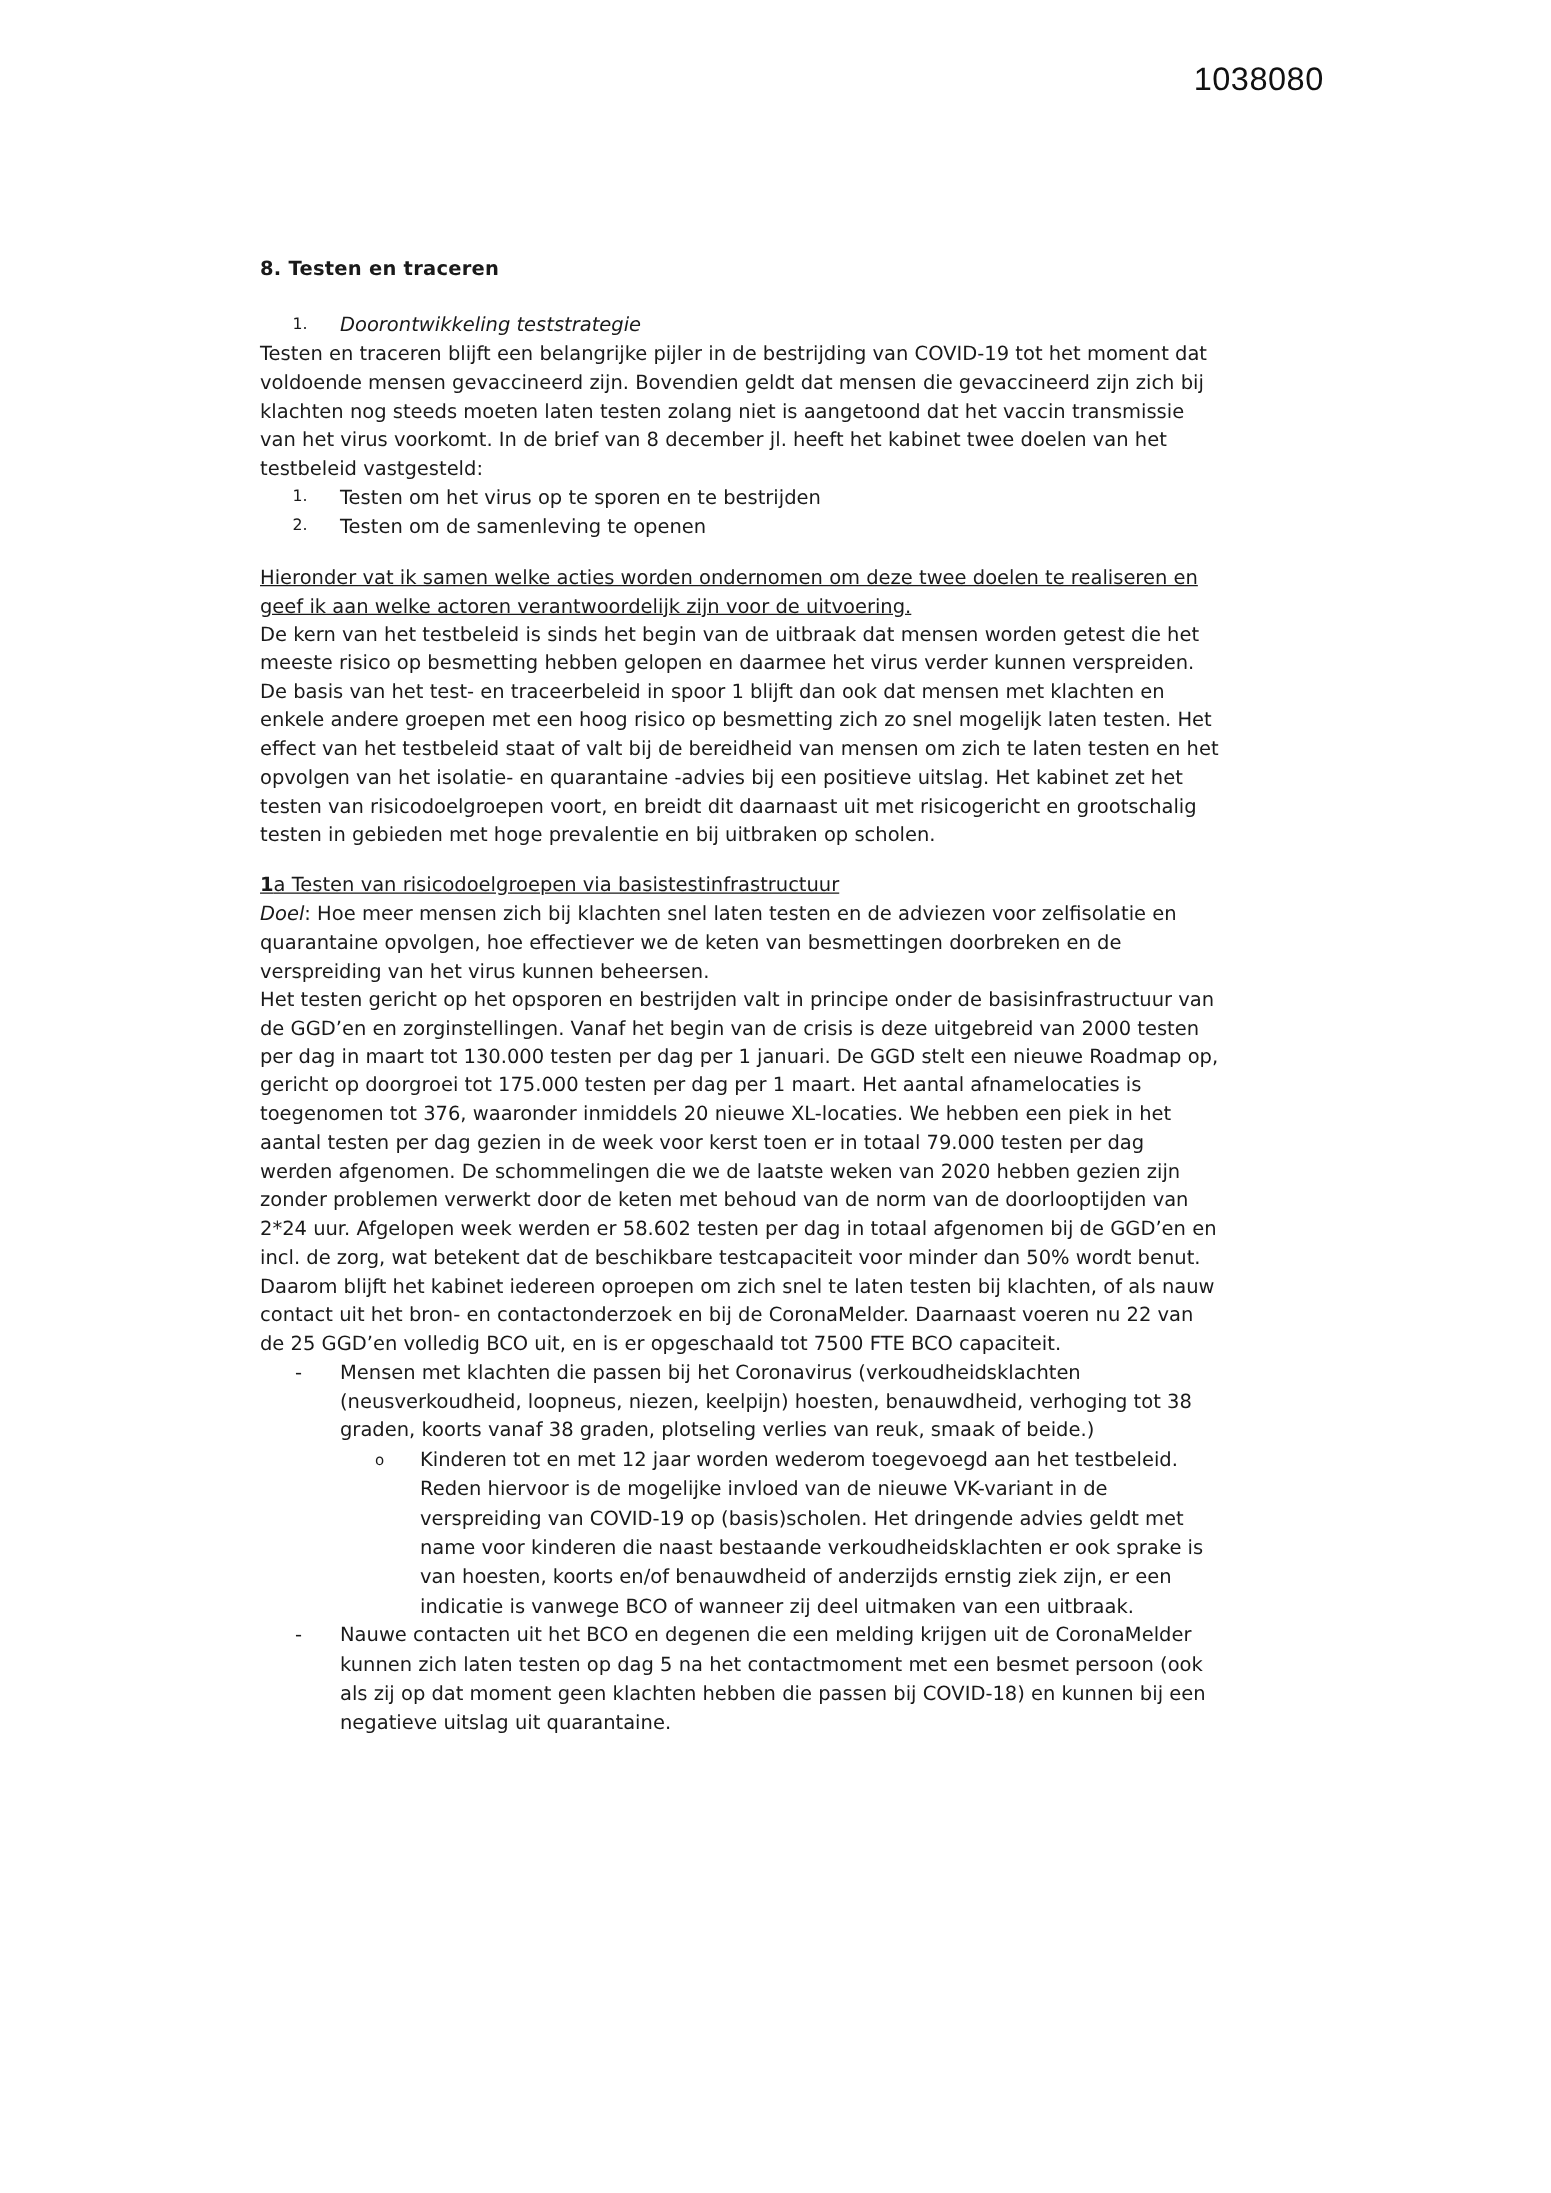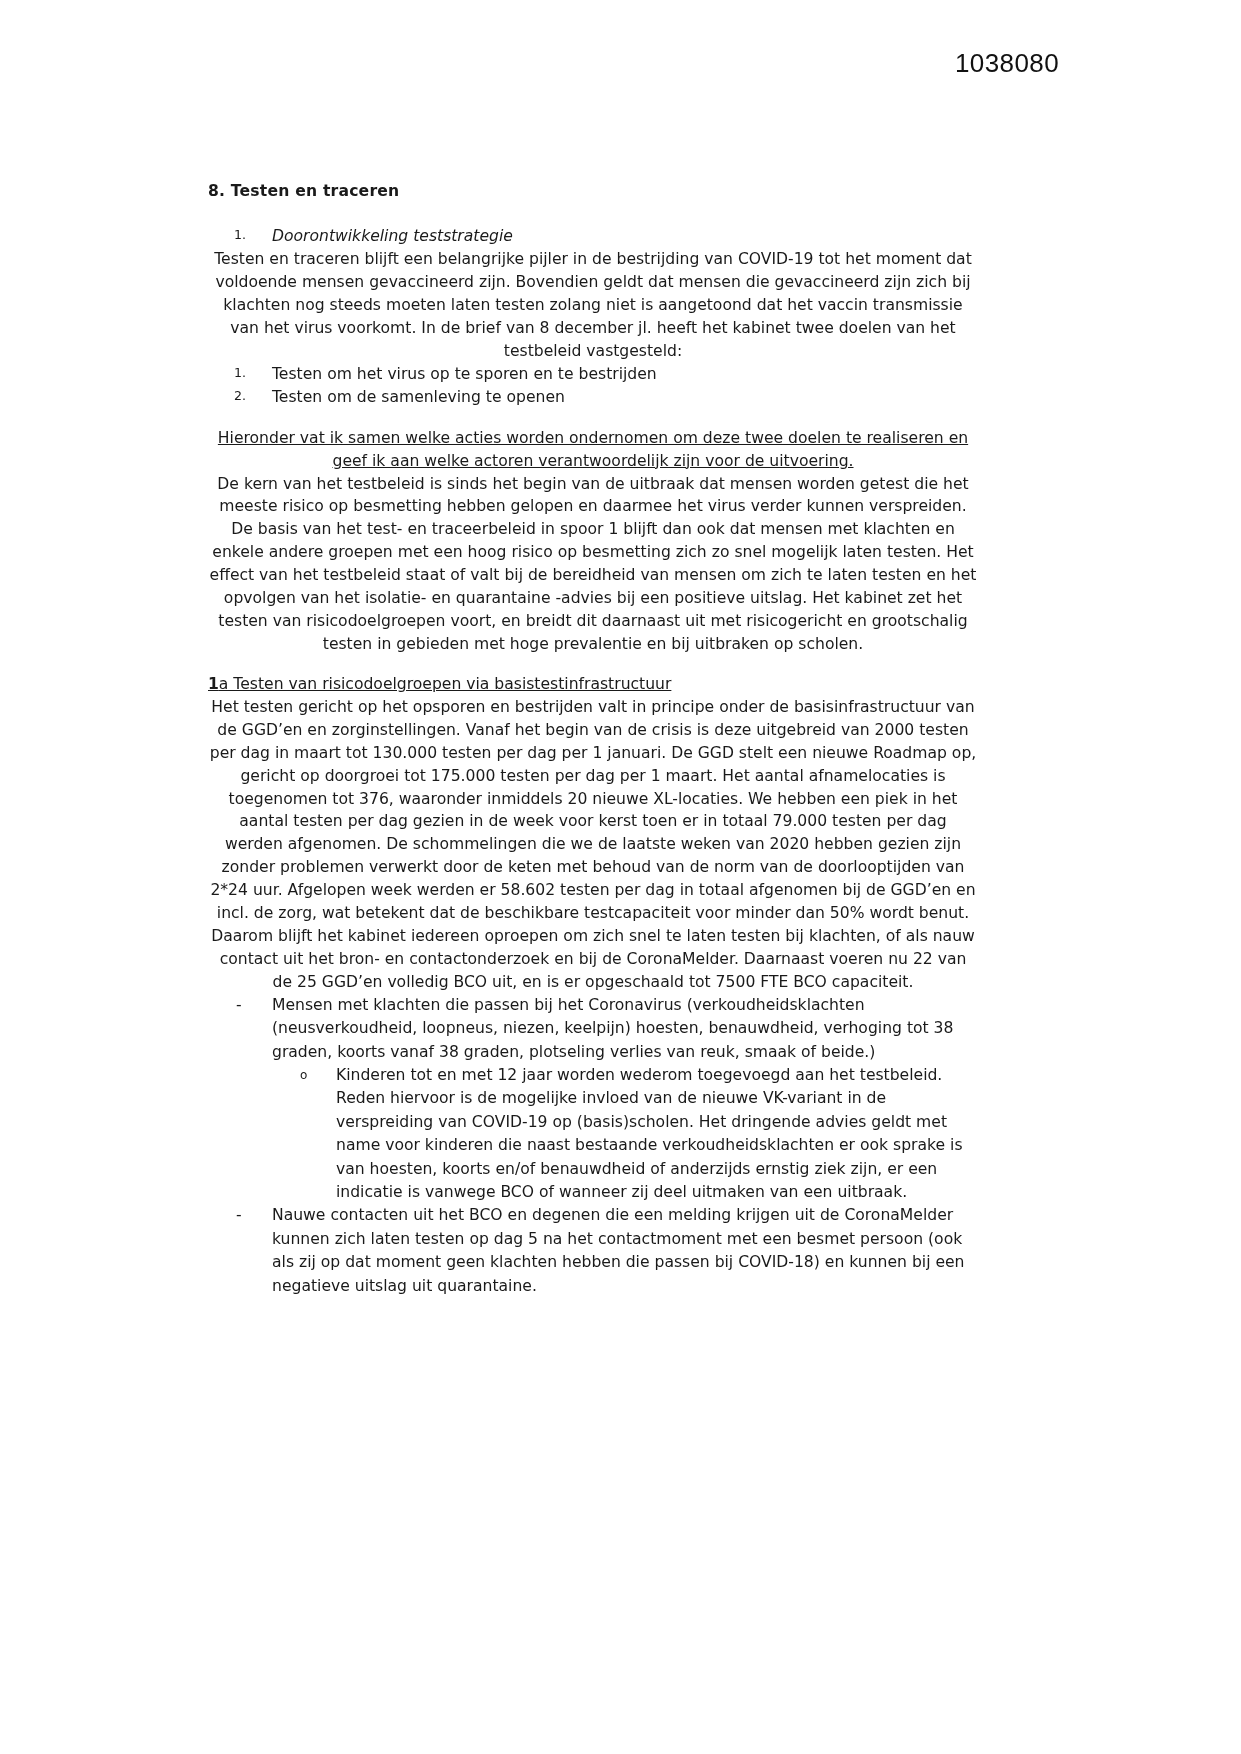--- a/index.html
+++ b/index.html
@@ -24,36 +24,36 @@
     top: 48px;
     right: 56px;
     font-size: 26px;
     letter-spacing: 0.4px;
     color: #111111;
     font-family: "Liberation Sans", sans-serif;
   }
   .content {
     position: absolute;
     left: 208px;
-    top: 180px;
+    top: 204px;
     width: 770px;
     font-size: 15.6px;
     line-height: 1.47;
     color: #1a1a1a;
     font-family: "DejaVu Sans", sans-serif;
   }
   .section-title {
     font-weight: bold;
     font-size: 15.6px;
     letter-spacing: 0.2px;
     margin: 0 0 22px 0;
   }
   p.body {
     margin: 0;
-    text-align: center;
+    text-align: left;
   }
   p.gap-before { margin-top: 17px; text-decoration: underline; }
   .italic { font-style: italic; }
   .underline-head {
     text-decoration: underline;
     margin: 0;
   }
   .subhead {
     margin: 0;
   }
@@ -142,20 +142,23 @@
 
     <p class="body gap-before">Hieronder vat ik samen welke acties worden ondernomen om deze twee doelen te realiseren en geef ik aan welke actoren verantwoordelijk zijn voor de uitvoering.</p>
 
 
     <p class="body">De kern van het testbeleid is sinds het begin van de uitbraak dat mensen worden getest die het meeste risico op besmetting hebben gelopen en daarmee het virus verder kunnen verspreiden. De basis van het test- en traceerbeleid in spoor 1 blijft dan ook dat mensen met klachten en enkele andere groepen met een hoog risico op besmetting zich zo snel mogelijk laten testen. Het effect van het testbeleid staat of valt bij de bereidheid van mensen om zich te laten testen en het opvolgen van het isolatie- en quarantaine -advies bij een positieve uitslag. Het kabinet zet het testen van risicodoelgroepen voort, en breidt dit daarnaast uit met risicogericht en grootschalig testen in gebieden met hoge prevalentie en bij uitbraken op scholen.</p>
 
     <p class="subhead gap-before">
       <span class="lead-num">1</span><span>a Testen van risicodoelgroepen via basistestinfrastructuur</span>
     </p>
 
+    <p class="body">
+      <span class="italic">Doel</span><span>: Hoe meer mensen zich bij klachten snel laten testen en de adviezen voor zelfisolatie en quarantaine opvolgen, hoe effectiever we de keten van besmettingen doorbreken en de verspreiding van het virus kunnen beheersen.</span>
+    </p>
 
     <p class="body">Het testen gericht op het opsporen en bestrijden valt in principe onder de basisinfrastructuur van de GGD’en en zorginstellingen. Vanaf het begin van de crisis is deze uitgebreid van 2000 testen per dag in maart tot 130.000 testen per dag per 1 januari. De GGD stelt een nieuwe Roadmap op, gericht op doorgroei tot 175.000 testen per dag per 1 maart. Het aantal afnamelocaties is toegenomen tot 376, waaronder inmiddels 20 nieuwe XL-locaties. We hebben een piek in het aantal testen per dag gezien in de week voor kerst toen er in totaal 79.000 testen per dag werden afgenomen. De schommelingen die we de laatste weken van 2020 hebben gezien zijn zonder problemen verwerkt door de keten met behoud van de norm van de doorlooptijden van 2*24 uur. Afgelopen week werden er 58.602 testen per dag in totaal afgenomen bij de GGD’en en incl. de zorg, wat betekent dat de beschikbare testcapaciteit voor minder dan 50% wordt benut. Daarom blijft het kabinet iedereen oproepen om zich snel te laten testen bij klachten, of als nauw contact uit het bron- en contactonderzoek en bij de CoronaMelder. Daarnaast voeren nu 22 van de 25 GGD’en volledig BCO uit, en is er opgeschaald tot 7500 FTE BCO capaciteit.</p>
 
 
     <ul class="dashlist">
       <li>
         <span class="marker">-</span>
         <span>Mensen met klachten die passen bij het Coronavirus (verkoudheidsklachten (neusverkoudheid, loopneus, niezen, keelpijn) hoesten, benauwdheid, verhoging tot 38 graden, koorts vanaf 38 graden, plotseling verlies van reuk, smaak of beide.)</span>
         <ul class="circlelist">
           <li>

